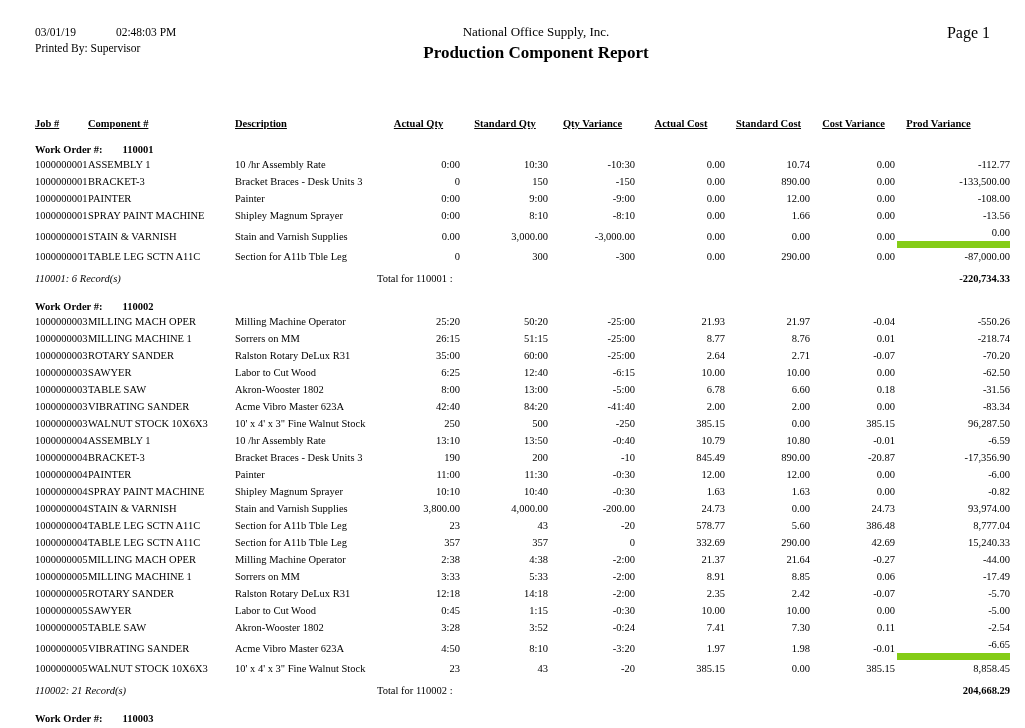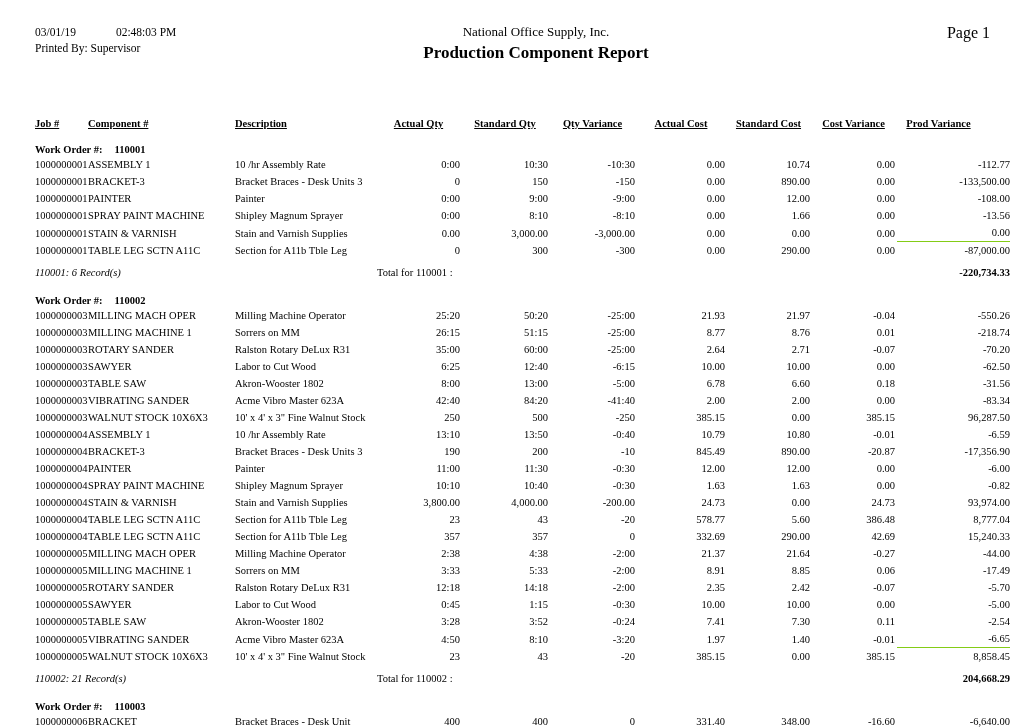--- a/index.html
+++ b/index.html
@@ -23,26 +23,26 @@
     font-size:10.5px;
   }
   th,td{padding:1px 2px 1px 0;vertical-align:bottom;white-space:nowrap;overflow:visible;}
   th{font-weight:bold;text-decoration:underline;text-align:left;height:16px;}
   th.num{text-align:center;}
   th.prodvar{padding-right:30px;}
   td.num{text-align:right;}
   td.prodvar{padding-right:0;}
   tr.data-row td{height:15px;line-height:15px;}
   tr.group-head td{padding-top:9px;font-weight:bold;height:16px;}
-  .wo-num{margin-left:12px;}
+  .wo-num{margin-left:20px;}
   tr.group-foot td{padding-top:3px;padding-bottom:3px;height:16px;margin-top:19px;}
   td.records{font-style:italic;}
   td.total-label{font-weight:normal;text-align:left;}
   td.total-value{font-weight:bold;text-align:right;}
-  td.sum-line{border-top:1px solid #84cc16;}
+  td.sum-line{border-top:7px solid #84cc16;}
 </style>
 </head>
 <body>
 
 <div class="page">
 
   <div class="report-header">
     <div class="hdr-left">
       <div>
         <span>03/01/19</span><span class="time">02:48:03 PM</span>
@@ -399,21 +399,21 @@
           <td class="num prodvar">-2.54</td>
         </tr>
         <tr class="data-row">
           <td class="txt">1000000005</td>
           <td class="txt">VIBRATING SANDER</td>
           <td class="txt">Acme Vibro Master 623A</td>
           <td class="num">4:50</td>
           <td class="num">8:10</td>
           <td class="num">-3:20</td>
           <td class="num">1.97</td>
-          <td class="num">1.40</td>
+          <td class="num">1.98</td>
           <td class="num">-0.01</td>
           <td class="num prodvar">-6.65</td>
         </tr>
         <tr class="data-row">
           <td class="txt">1000000005</td>
           <td class="txt">WALNUT STOCK 10X6X3</td>
           <td class="txt">10' x 4' x 3" Fine Walnut Stock</td>
           <td class="num">23</td>
           <td class="num">43</td>
           <td class="num">-20</td>

